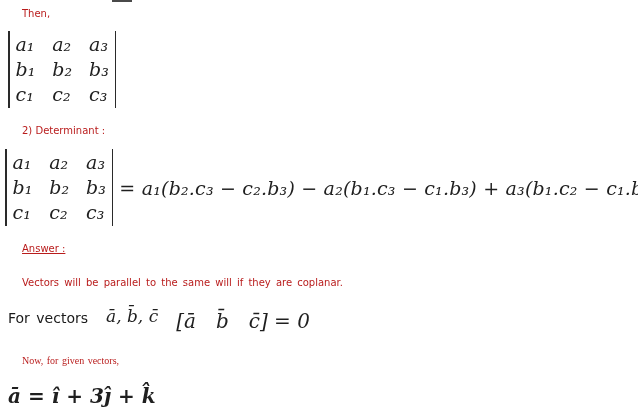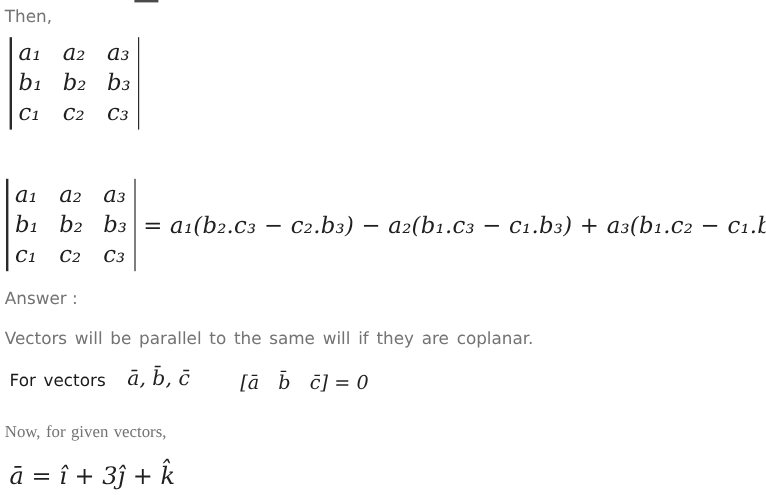--- a/index.html
+++ b/index.html
@@ -7,24 +7,24 @@
     position: relative;
     width: 638px;
     height: 420px;
     background: #ffffff;
     overflow: hidden;
     font-family: "DejaVu Sans", "Liberation Sans", sans-serif;
     color: #1a1a1a;
   }
   .sans {
     position: absolute;
-    left: 4px;
-    font-size: 14px;
+    left: 22px;
+    font-size: 10px;
     line-height: 18px;
-    color: #737373;
+    color: #b91c1c;
     margin: 0;
     white-space: nowrap;
   }
   .math {
     font-family: "DejaVu Serif", "Liberation Serif", serif;
     font-style: italic;
     color: #1f1f1f;
   }
   .crop-fragment {
     position: absolute;
@@ -69,21 +69,21 @@
     white-space: nowrap;
   }
   .eq-rhs {
     font-size: 19px;
     letter-spacing: 0.2px;
     margin-left: 6px;
     white-space: nowrap;
   }
   .line-then { top: 5px; }
   .line-det-heading { top: 122px; }
-  .line-answer { top: 240px; }
+  .line-answer { top: 240px; text-decoration: underline; }
   .line-coplanar { top: 274px; word-spacing: 2px; }
   .line-now { top: 352px; word-spacing: 1px; font-family: Liberation Serif, serif; }
   .mixed-line {
     position: absolute;
     left: 8px;
     top: 310px;
     display: flex;
     white-space: pre;
   }
   .mixed-line .txt {
@@ -91,32 +91,33 @@
     word-spacing: 2px;
   }
   .mixed-math-small {
     font-size: 17px;
     position: relative;
     top: -4px;
     margin: 0 18px;
     white-space: pre;
   }
   .mixed-math-big {
-    font-size: 16px;
+    font-size: 20px;
     position: relative;
     top: -1px;
-    margin-left: 24px;
+    margin-left: 0;
     white-space: pre;
   }
   .line-vector-a {
     position: absolute;
     left: 8px;
     top: 384px;
     font-size: 20px;
     white-space: pre;
+    font-weight: bold;
   }
 </style>
 </head>
 <body>
 
 <div class="page">
 
   <div class="crop-fragment"></div>
 
   <p class="sans line-then">Then,</p>
@@ -132,20 +133,21 @@
         <span class="math">b₂</span>
         <span class="math">b₃</span>
         <span class="math">c₁</span>
         <span class="math">c₂</span>
         <span class="math">c₃</span>
       </div>
       <div class="det-bar"></div>
     </div>
   </div>
 
+  <p class="sans line-det-heading">2) Determinant :</p>
 
   <div class="eq-row eq2">
     <div class="det">
       <div class="det-bar"></div>
       <div class="det-grid">
         <span class="math">a₁</span>
         <span class="math">a₂</span>
         <span class="math">a₃</span>
         <span class="math">b₁</span>
         <span class="math">b₂</span>

